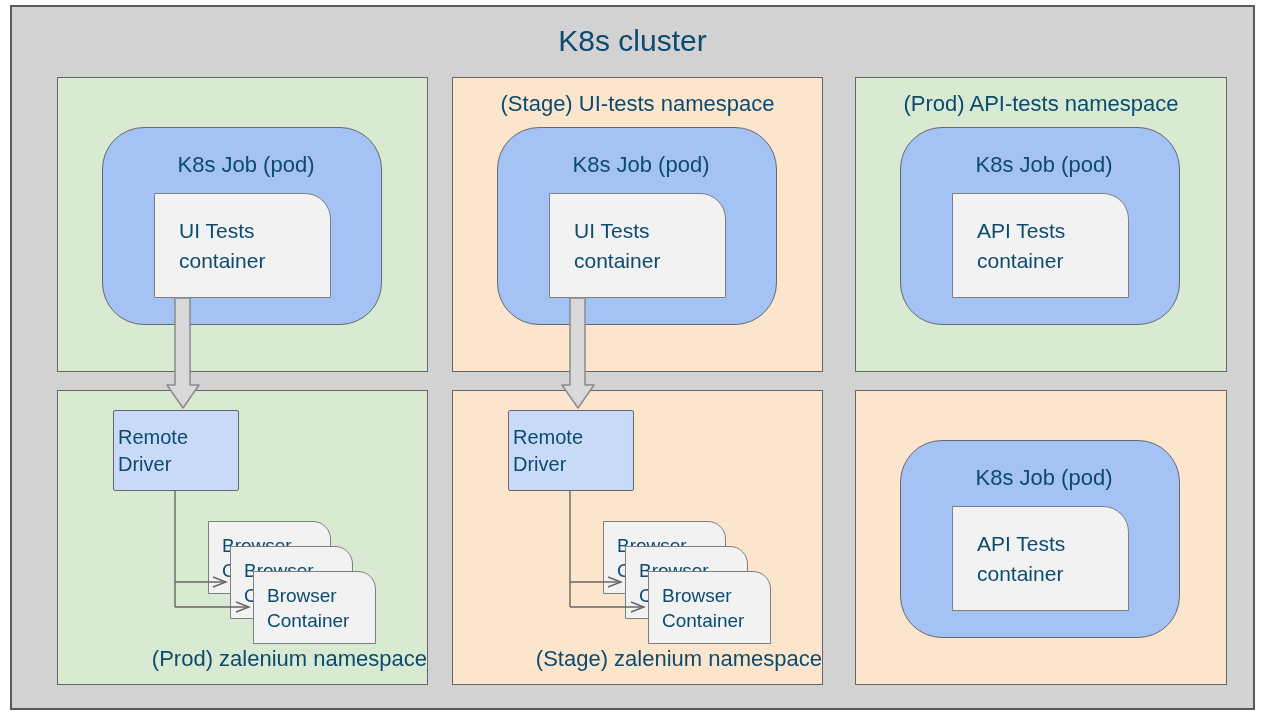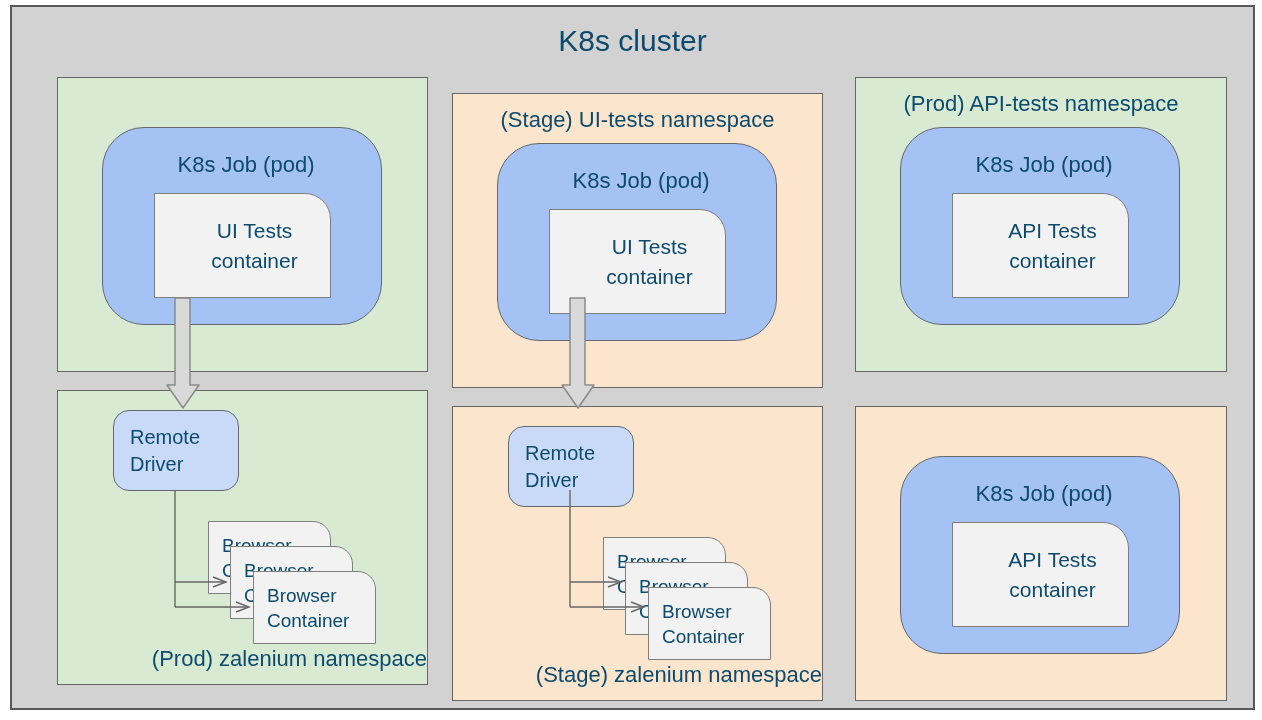--- a/index.html
+++ b/index.html
@@ -26,21 +26,21 @@
   .cluster-title{
     position:absolute;left:10px;top:24px;width:1245px;
     text-align:center;font-size:30px;line-height:34px;
   }
   .panel{
     position:absolute;width:369px;height:293px;
     border:1.6px solid #666666;
     box-sizing:content-box;
   }
   .panel.green{background:var(--prod-namespace-bg,#d9ead3);}
-  .panel.orange{background:var(--stage-namespace-bg,#fce5cd);margin-top:16px;}
+  .panel.orange{background:var(--stage-namespace-bg,#fce5cd);}
   .p-prod-ui   {left:57px; top:77px;}
   .p-stage-ui  {left:452px;top:77px;}
   .p-prod-api  {left:855px;top:77px;width:370px;}
   .p-prod-zal  {left:57px; top:390px;}
   .p-stage-zal {left:452px;top:390px;}
   .p-stage-api {left:855px;top:390px;width:370px;}
 
   .ns-label{
     position:absolute;top:13px;left:0;right:0;
     text-align:center;font-size:22px;line-height:26px;
@@ -64,30 +64,30 @@
     white-space:nowrap;
   }
   .tests-container{
     position:absolute;left:51px;top:65px;width:177px;height:105px;
     background:var(--container-bg,#f2f2f2);
     border:1.4px solid #7f7f7f;
     border-radius:0 26px 0 0;
     box-sizing:border-box;
     display:flex;flex-direction:column;justify-content:center;
     padding-left:24px;
-    font-size:21px;line-height:30px;text-align:center;
+    font-size:21px;line-height:30px;
   }
   .remote{
     position:absolute;left:55px;top:19px;width:126px;height:81px;
     background:var(--remote-driver-bg,#c9daf8);
     border:1.4px solid #64696f;
-    border-radius:16px;
+    border-radius:2px;
     box-sizing:border-box;
     display:flex;flex-direction:column;justify-content:center;
-    padding-left:16px;
+    padding-left:4px;
     font-size:20px;line-height:27px;
   }
   .browser{
     position:absolute;width:123px;height:73px;
     background:var(--container-bg,#f2f2f2);
     border:1.4px solid #7f7f7f;
     border-radius:0 18px 0 0;
     box-sizing:border-box;
     display:flex;flex-direction:column;justify-content:center;
     padding-left:13px;

